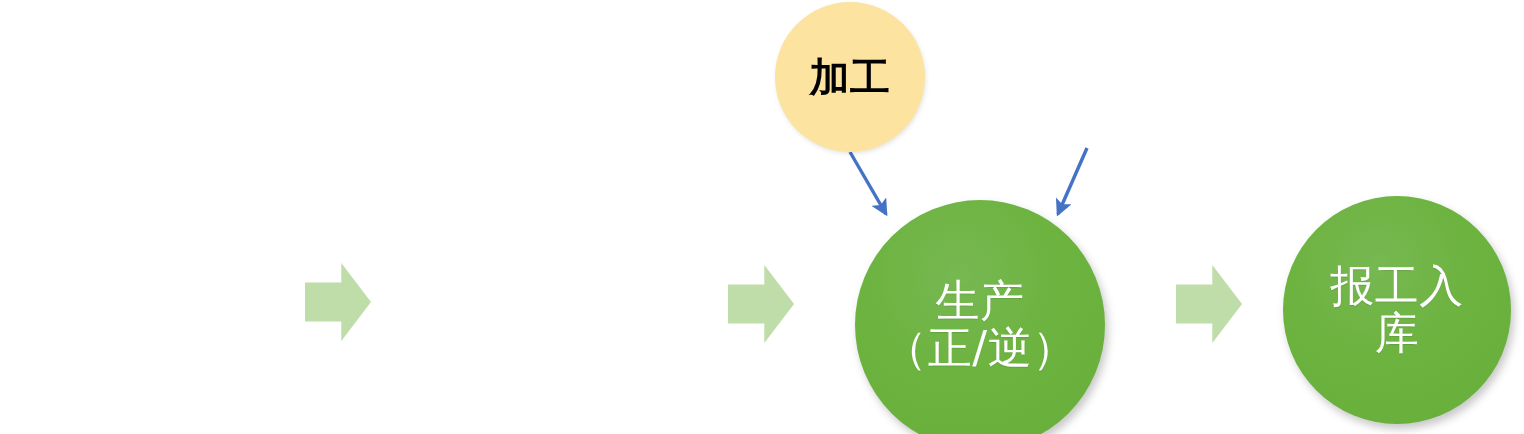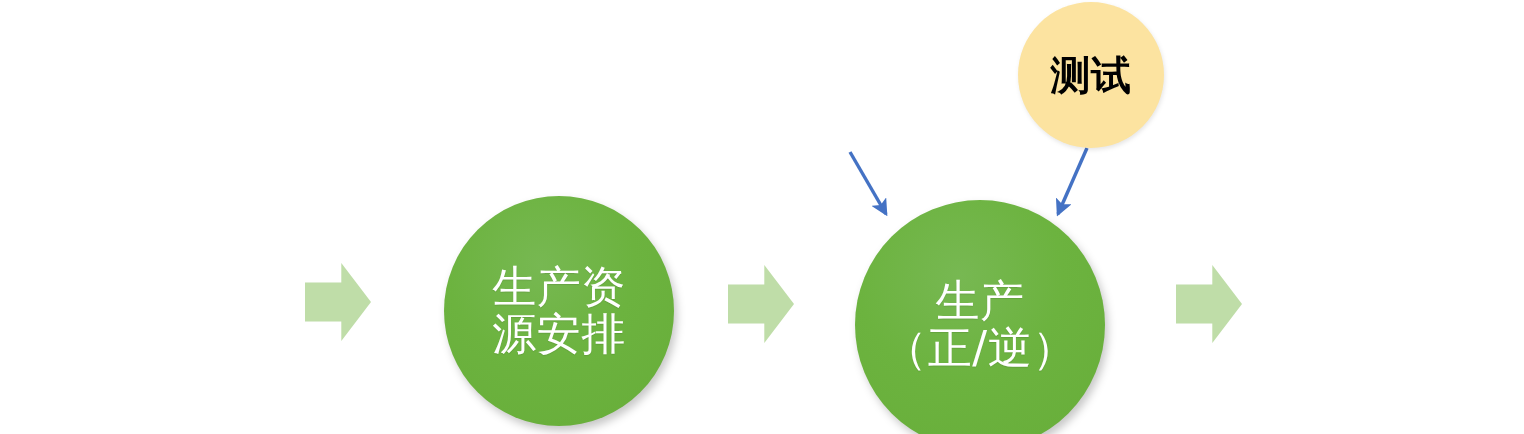--- a/index.html
+++ b/index.html
@@ -106,29 +106,29 @@
     </defs>
     <line x1="850" y1="152" x2="886" y2="214" stroke="#4472c4" stroke-width="3.4" marker-end="url(#arrowhead-blue)"></line>
     <line x1="1087" y1="148" x2="1058" y2="214" stroke="#4472c4" stroke-width="3.4" marker-end="url(#arrowhead-blue)"></line>
   </svg>
 
   <div class="block-arrow" id="arrow-1"></div>
   <div class="block-arrow" id="arrow-2"></div>
   <div class="block-arrow" id="arrow-3"></div>
 
 
-  <div class="node node-green" id="node-resource">
-    <span class="node-label">生产资
-源安排</span>
-  </div>
 
   <div class="node node-green" id="node-produce">
     <span class="node-label">生产
 （正/逆）</span>
   </div>
 
+  <div class="node node-green" id="node-report">
+    <span class="node-label">报工入
+库</span>
+  </div>
 
+  <div class="node node-yellow" id="node-machining">
+    <span class="node-label">加工</span>
+  </div>
 
-  <div class="node node-yellow" id="node-testing">
-    <span class="node-label">测试</span>
-  </div>
 
 </div>
 
 </body></html>

